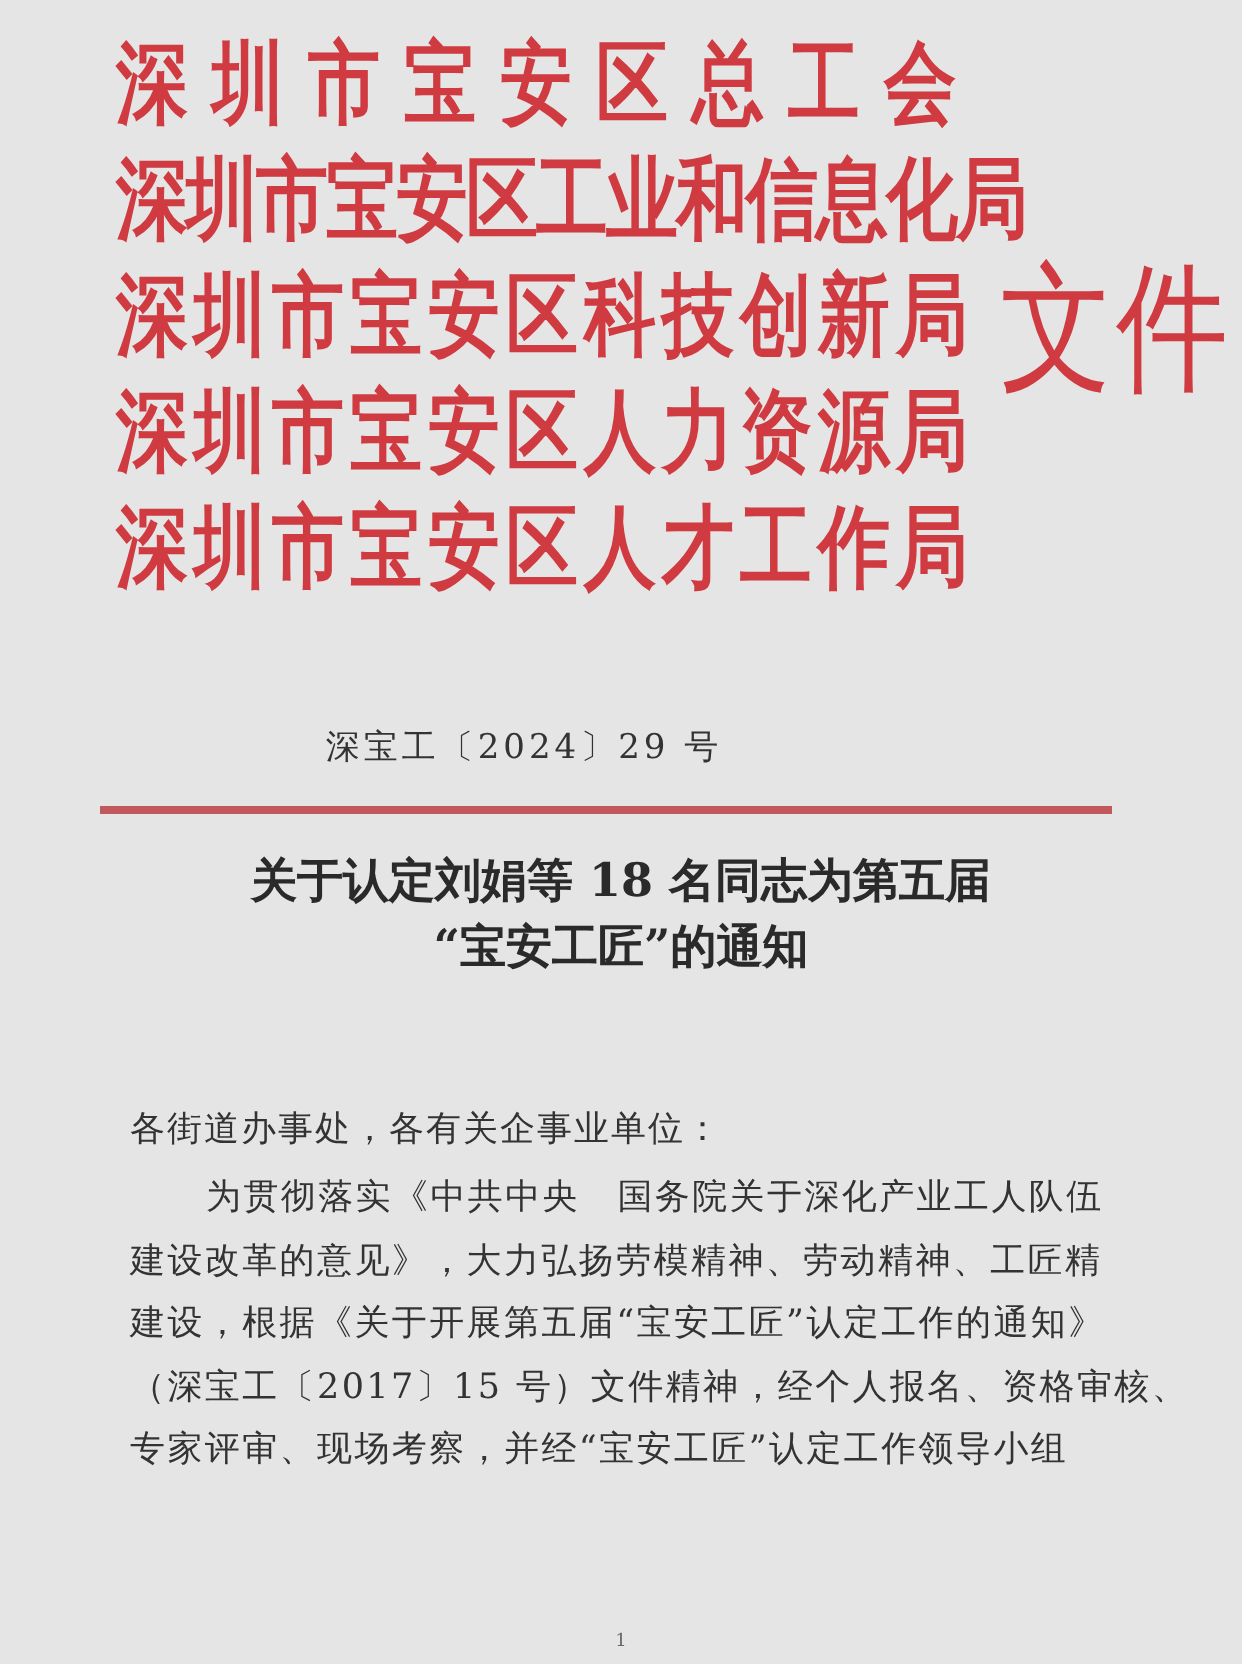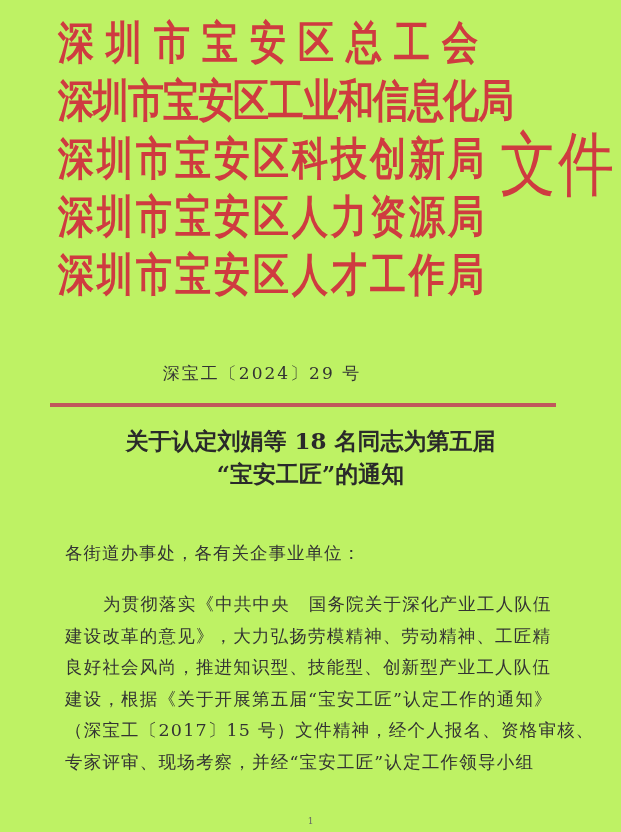--- a/index.html
+++ b/index.html
@@ -1,17 +1,17 @@
 <!DOCTYPE html>
 <html><head>
   <meta charset="utf-8">
   <style>
     html, body { margin: 0; padding: 0; background: #ffffff; }
     body { width: 621px; height: 832px; position: relative; overflow: hidden; }
-    .page { position: absolute; left: 0; top: 0; width: 621px; height: 832px; background: #bef264; }
+    .page { position: absolute; left: 0; top: 0; width: 621px; height: 832px; background: #e5e5e5; }
 
     .issuer-block { position: absolute; left: 58px; top: 14px; width: 420px; }
     .issuer-line {
       font-family: "DejaVu Sans", sans-serif;
       color: #cf3b40;
       font-weight: bold;
       font-size: 36px;
       height: 58px;
       line-height: 58px;
       white-space: nowrap;
@@ -43,26 +43,26 @@
       background: #c0585c;
     }
 
     .doc-title {
       position: absolute; left: 0; width: 621px; top: 424px; text-align: center;
       font-family: "DejaVu Serif", serif; font-weight: bold; color: #2a2a2a;
       font-size: 23px; line-height: 33px;
     }
 
     .body-text {
-      position: absolute; left: 65px; top: 534px; width: 500px;
+      position: absolute; left: 65px; top: 546px; width: 500px;
       font-family: "DejaVu Serif", serif; color: #333; font-size: 17.5px;
     }
     .body-line { height: 31.5px; line-height: 31.5px; white-space: nowrap; letter-spacing: 1.2px; }
     .salutation { height: 38px; line-height: 38px; letter-spacing: 1px; }
-    .indent { padding-left: 38px; margin-top: 17px; }
+    .indent { padding-left: 38px; }
 
     .page-number {
       position: absolute; left: 0; width: 621px; top: 816px; text-align: center;
       font-family: "DejaVu Serif", serif; font-size: 9px; color: #666;
     }
   </style>
 </head>
 <body>
 
 <div class="page">
@@ -83,20 +83,19 @@
 
   <div class="doc-title">
     <div>关于认定刘娟等 18 名同志为第五届</div>
     <div>“宝安工匠”的通知</div>
   </div>
 
   <div class="body-text">
     <div class="body-line salutation">各街道办事处，各有关企事业单位：</div>
     <div class="body-line indent">为贯彻落实《中共中央　国务院关于深化产业工人队伍</div>
     <div class="body-line">建设改革的意见》，大力弘扬劳模精神、劳动精神、工匠精</div>
-    <div class="body-line">良好社会风尚，推进知识型、技能型、创新型产业工人队伍</div>
     <div class="body-line">建设，根据《关于开展第五届“宝安工匠”认定工作的通知》</div>
     <div class="body-line">（深宝工〔2017〕15 号）文件精神，经个人报名、资格审核、</div>
     <div class="body-line">专家评审、现场考察，并经“宝安工匠”认定工作领导小组</div>
   </div>
 
   <div class="page-number">1</div>
 </div>
 
 </body></html>

